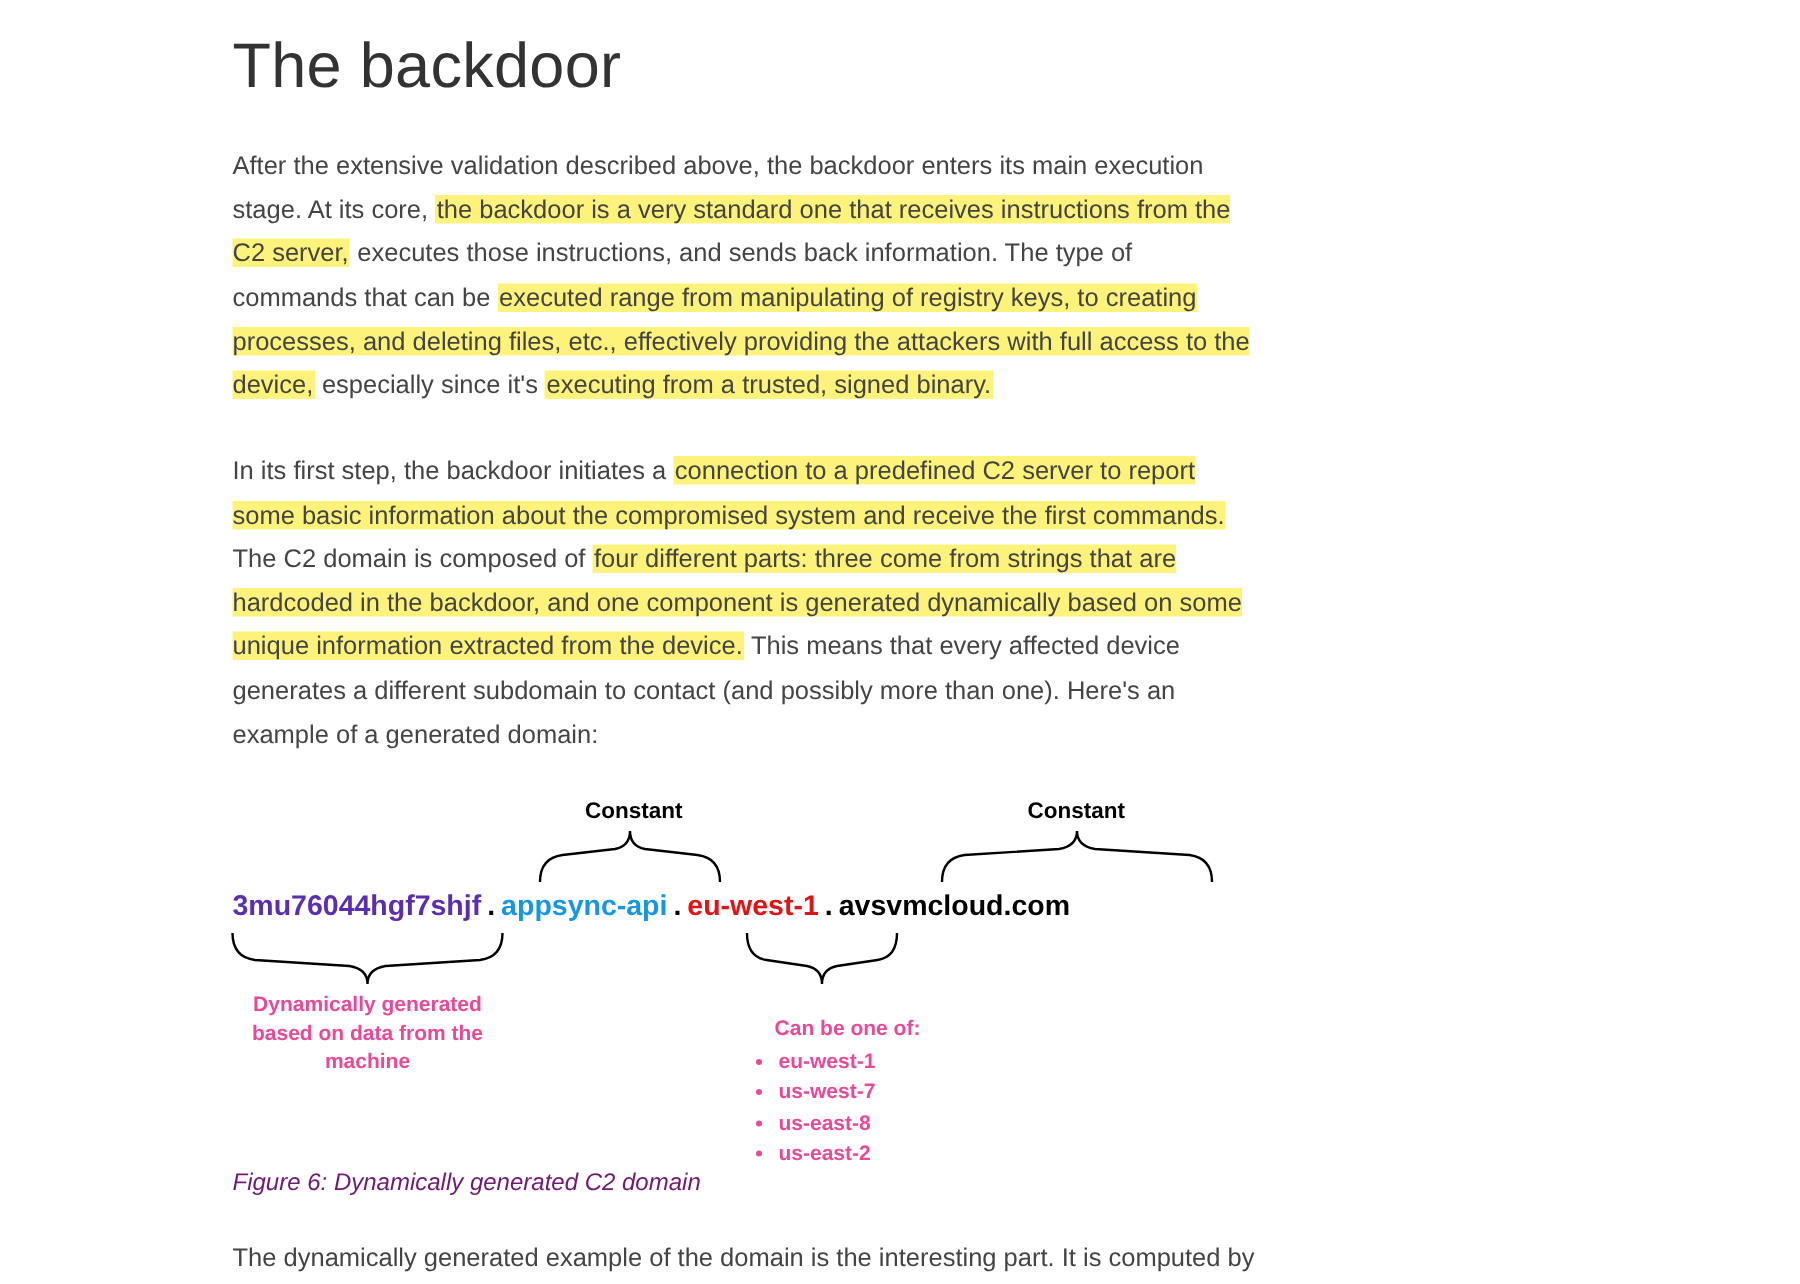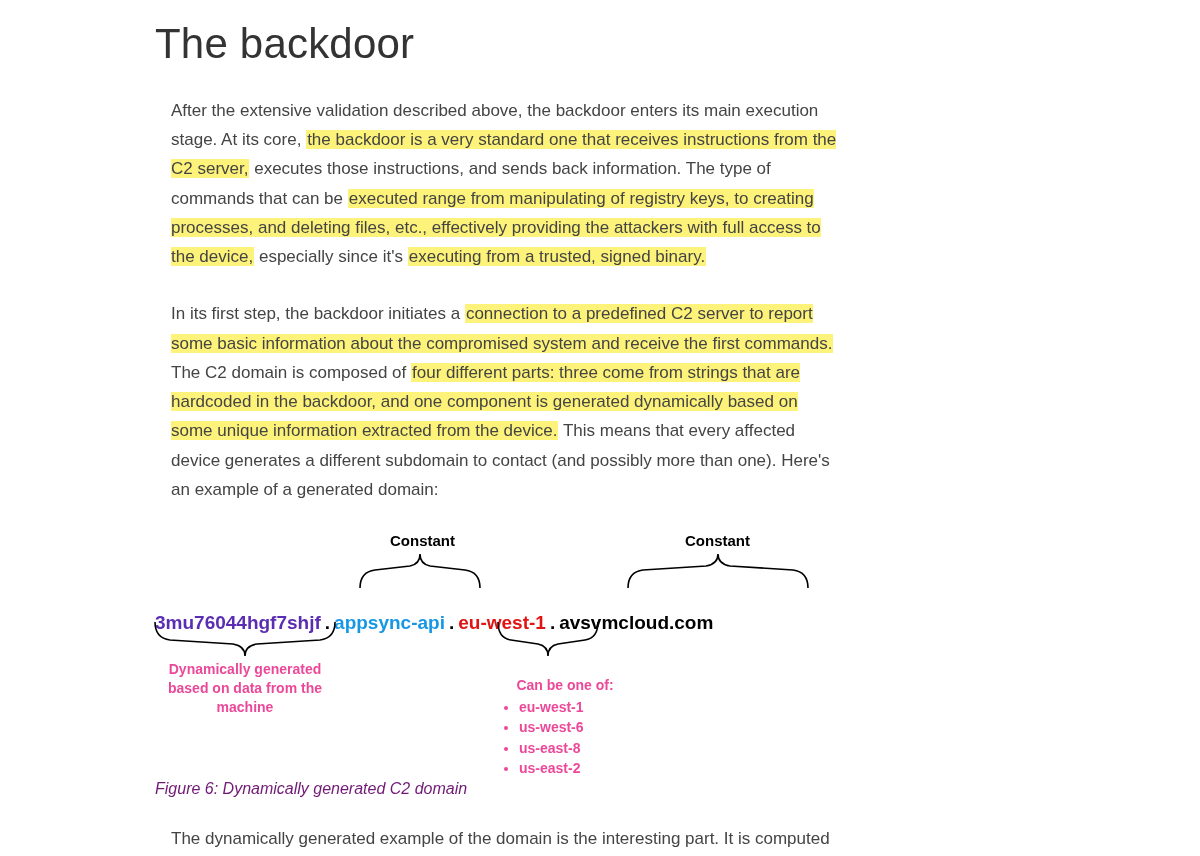--- a/index.html
+++ b/index.html
@@ -19,21 +19,21 @@
     font-weight: 200;
     font-size: 42px;
     margin: 0 0 28px 0;
     color: #333;
     letter-spacing: 0.2px;
   }
   p.body-text {
     font-size: 17px;
     line-height: 1.72;
     color: #444;
-    margin: 0 0 28px 16px;
+    margin: 0 0 28px 0;
   }
   mark {
     background: #fdf37a;
     color: inherit;
     padding: 0 1px;
   }
   .figure-wrap {
     margin: 10px 0 2px 0;
   }
   .figure {
@@ -49,21 +49,21 @@
     font-size: 15px;
     color: #000;
     text-align: center;
   }
   .brace {
     position: absolute;
     pointer-events: none;
   }
   .domain-line {
     position: absolute;
-    top: 80px;
+    top: 62px;
     left: 0;
     width: 720px;
     font-weight: 700;
     font-size: 19px;
     color: #000;
     white-space: nowrap;
   }
   .seg { white-space: nowrap; }
   .seg-dyn  { color: #5b2db3; }
   .seg-app  { color: #1597e6; }
@@ -139,21 +139,21 @@
       <svg class="brace" style="left:338px; top:86px;" width="110" height="40" viewBox="0 0 110 40">
         <path d="M55 38 Q55 28 45 26 L18 22 Q5 20 5 4 M55 38 Q55 28 65 26 L92 22 Q105 20 105 4" fill="none" stroke="#000" stroke-width="1.6"></path>
       </svg>
 
       <div class="dyn-caption" style="left:-5px; top:128px;">Dynamically generated based on data from the machine</div>
 
       <div class="region-list" style="left:330px; top:144px; width:160px;">
         <span class="region-head">Can be one of:</span>
         <ul>
           <li>eu-west-1</li>
-          <li>us-west-6</li>
+          <li>us-west-7</li>
           <li>us-east-8</li>
           <li>us-east-2</li>
         </ul>
       </div>
 
     </div>
 
     <div class="figcaption">Figure 6: Dynamically generated C2 domain</div>
   </div>
 

